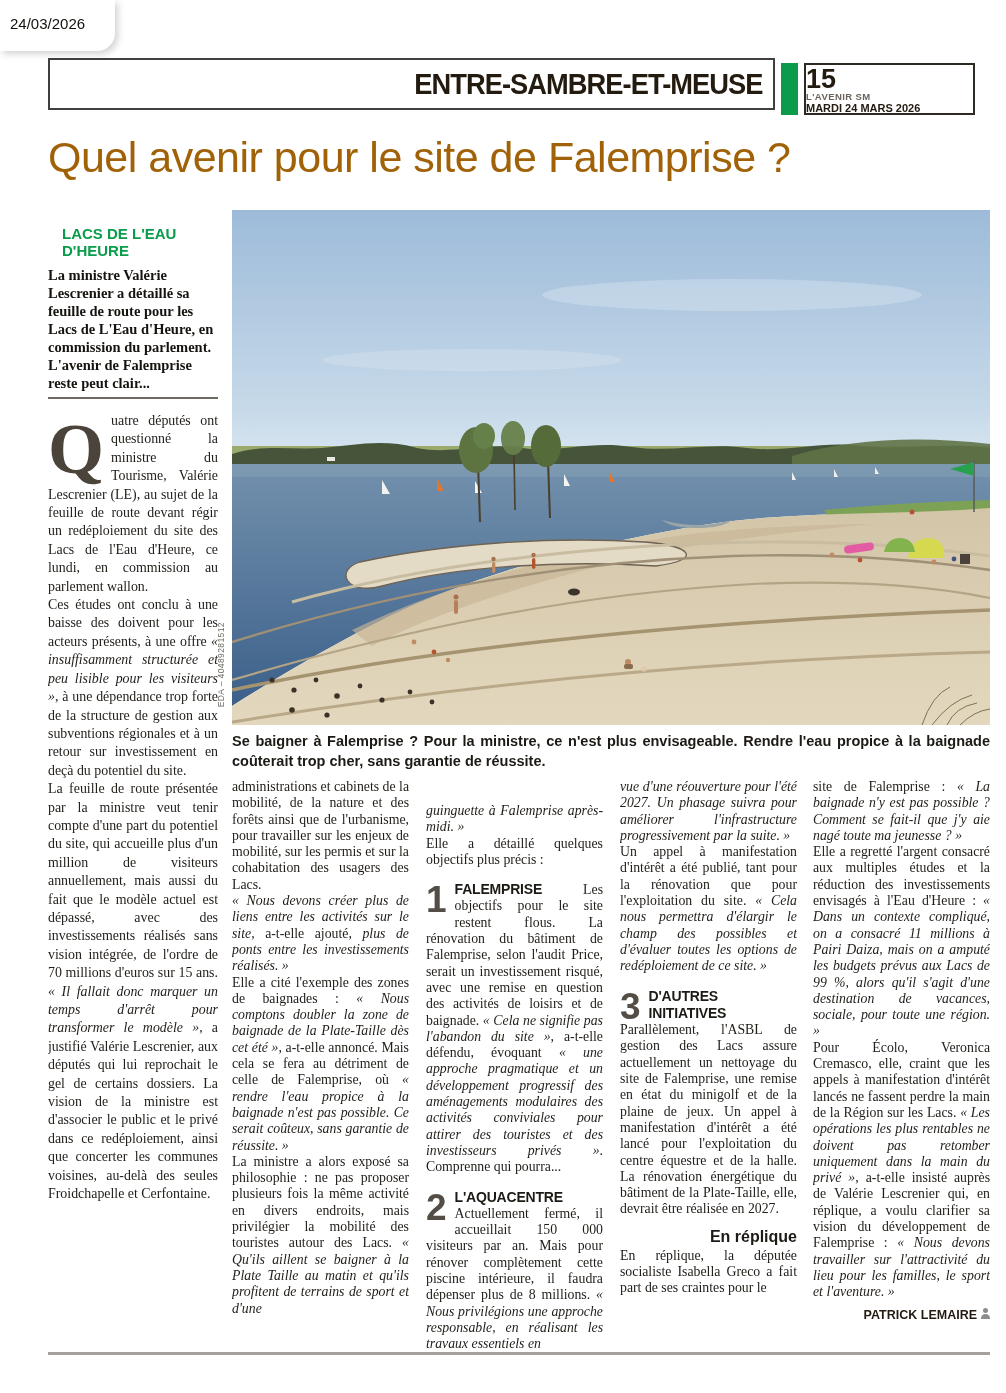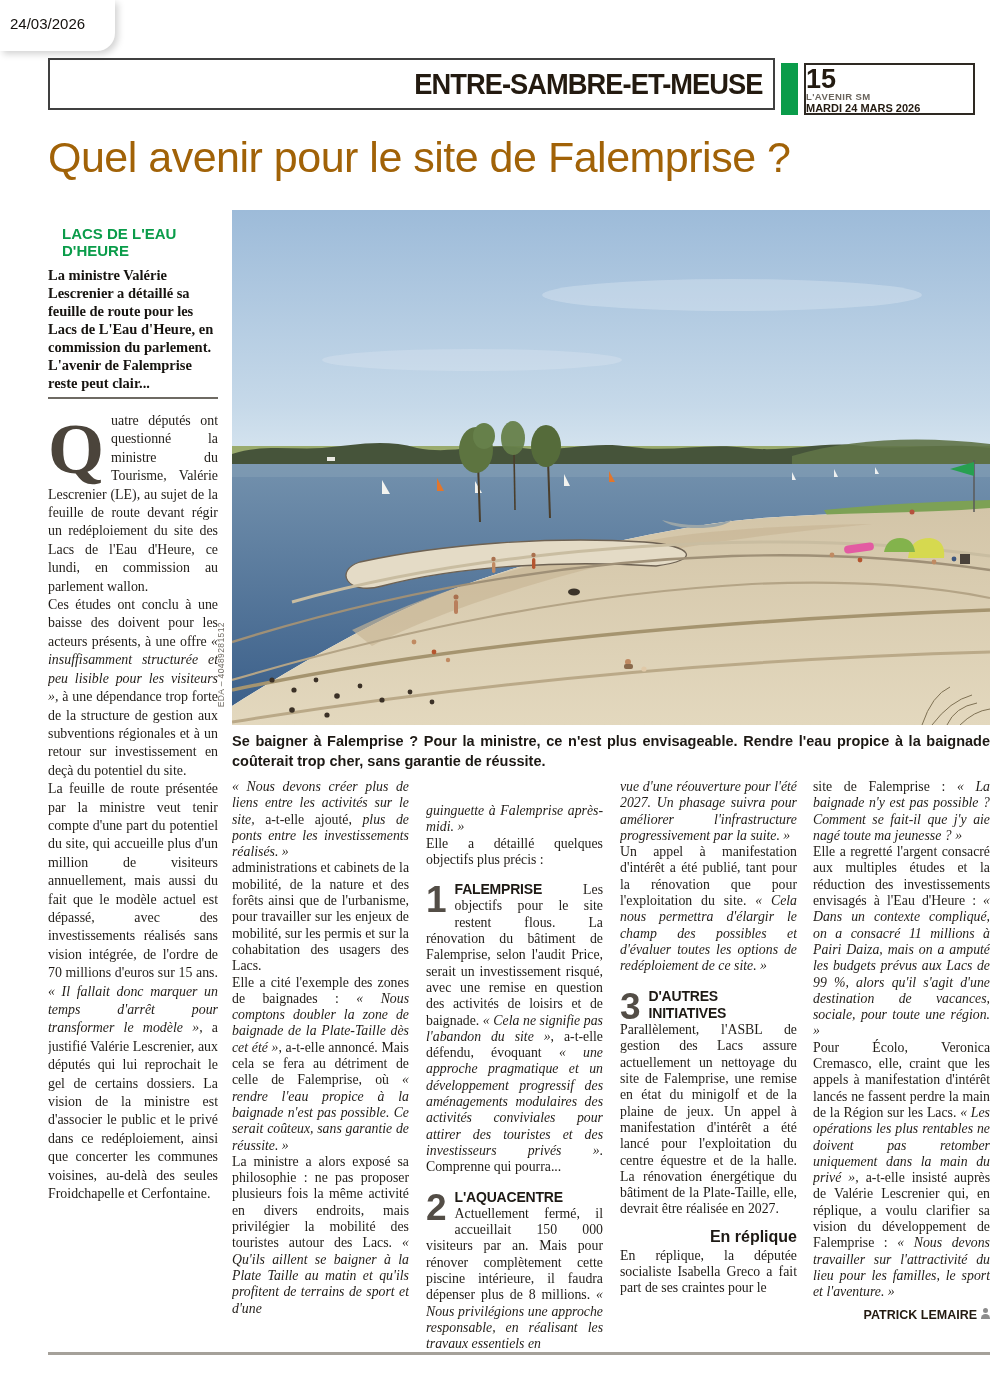--- a/index.html
+++ b/index.html
@@ -205,22 +205,22 @@
   </div>
 
   <p class="caption">Se baigner à Falemprise ? Pour la ministre, ce n'est plus envisageable. Rendre l'eau propice à la baignade coûterait trop cher, sans garantie de réussite.</p>
 
   <div class="col" id="col-0">
       <p class="body-p"><span class="drop">Q</span><span>uatre députés ont questionné la ministre du Tourisme, Valérie Lescrenier (LE), au sujet de la feuille de route devant régir un redéploiement du site des Lacs de l'Eau d'Heure, ce lundi, en commission au parlement wallon.</span></p>
       <p class="body-p"><span>Ces études ont conclu à une baisse des doivent pour les acteurs présents, à une offre </span><span class="it">« insuffisamment structurée et peu lisible pour les visiteurs »</span><span>, à une dépendance trop forte de la structure de gestion aux subventions régionales et à un retour sur investissement en deçà du potentiel du site.</span></p>
       <p class="body-p"><span>La feuille de route présentée par la ministre veut tenir compte d'une part du potentiel du site, qui accueille plus d'un million de visiteurs annuellement, mais aussi du fait que le modèle actuel est dépassé, avec des investissements réalisés sans vision intégrée, de l'ordre de 70 millions d'euros sur 15 ans. </span><span class="it">« Il fallait donc marquer un temps d'arrêt pour transformer le modèle »</span><span>, a justifié Valérie Lescrenier, aux députés qui lui reprochait le gel de certains dossiers. La vision de la ministre est d'associer le public et le privé dans ce redéploiement, ainsi que concerter les communes voisines, au-delà des seules Froidchapelle et Cerfontaine.</span></p>
     </div>
   <div class="col" id="col-1">
+      <p class="body-p"><span>administrations et cabinets de la mobilité, de la nature et des forêts ainsi que de l'urbanisme, pour travailler sur les enjeux de mobilité, sur les permis et sur la cohabitation des usagers des Lacs.</span></p>
       <p class="body-p"><span class="it">« Nous devons créer plus de liens entre les activités sur le site, </span><span>a-t-elle ajouté, </span><span class="it">plus de ponts entre les investissements réalisés. »</span></p>
-      <p class="body-p"><span>administrations et cabinets de la mobilité, de la nature et des forêts ainsi que de l'urbanisme, pour travailler sur les enjeux de mobilité, sur les permis et sur la cohabitation des usagers des Lacs.</span></p>
       <p class="body-p"><span>Elle a cité l'exemple des zones de baignades : </span><span class="it">« Nous comptons doubler la zone de baignade de la Plate-Taille dès cet été »</span><span>, a-t-elle annoncé. Mais cela se fera au détriment de celle de Falemprise, où </span><span class="it">« rendre l'eau propice à la baignade n'est pas possible. Ce serait coûteux, sans garantie de réussite. »</span></p>
       <p class="body-p"><span>La ministre a alors exposé sa philosophie : ne pas proposer plusieurs fois la même activité en divers endroits, mais privilégier la mobilité des touristes autour des Lacs. </span><span class="it">« Qu'ils aillent se baigner à la Plate Taille au matin et qu'ils profitent de terrains de sport et d'une</span></p>
     </div>
   <div class="col" id="col-2">
       <p class="body-p"><span class="it">guinguette à Falemprise après-midi. »</span></p>
       <p class="body-p"><span>Elle a détaillé quelques objectifs plus précis :</span></p>
       <p class="body-p sec"><span class="bignum">1</span><b class="sectitle">FALEMPRISE </b><span>Les objectifs pour le site restent flous. La rénovation du bâtiment de Falemprise, selon l'audit Price, serait un investissement risqué, avec une remise en question des activités de loisirs et de baignade. </span><span class="it">« Cela ne signifie pas l'abandon du site »</span><span>, a-t-elle défendu, évoquant </span><span class="it">« une approche pragmatique et un développement progressif des aménagements modulaires des activités conviviales pour attirer des touristes et des investisseurs privés »</span><span>. Comprenne qui pourra...</span></p>
       <p class="body-p sec"><span class="bignum">2</span><b class="sectitle">L'AQUACENTRE </b><span>Actuellement fermé, il accueillait 150 000 visiteurs par an. Mais pour rénover complètement cette piscine intérieure, il faudra dépenser plus de 8 millions. </span><span class="it">« Nous privilégions une approche responsable, en réalisant les travaux essentiels en</span></p>
     </div>
   <div class="col" id="col-3">

